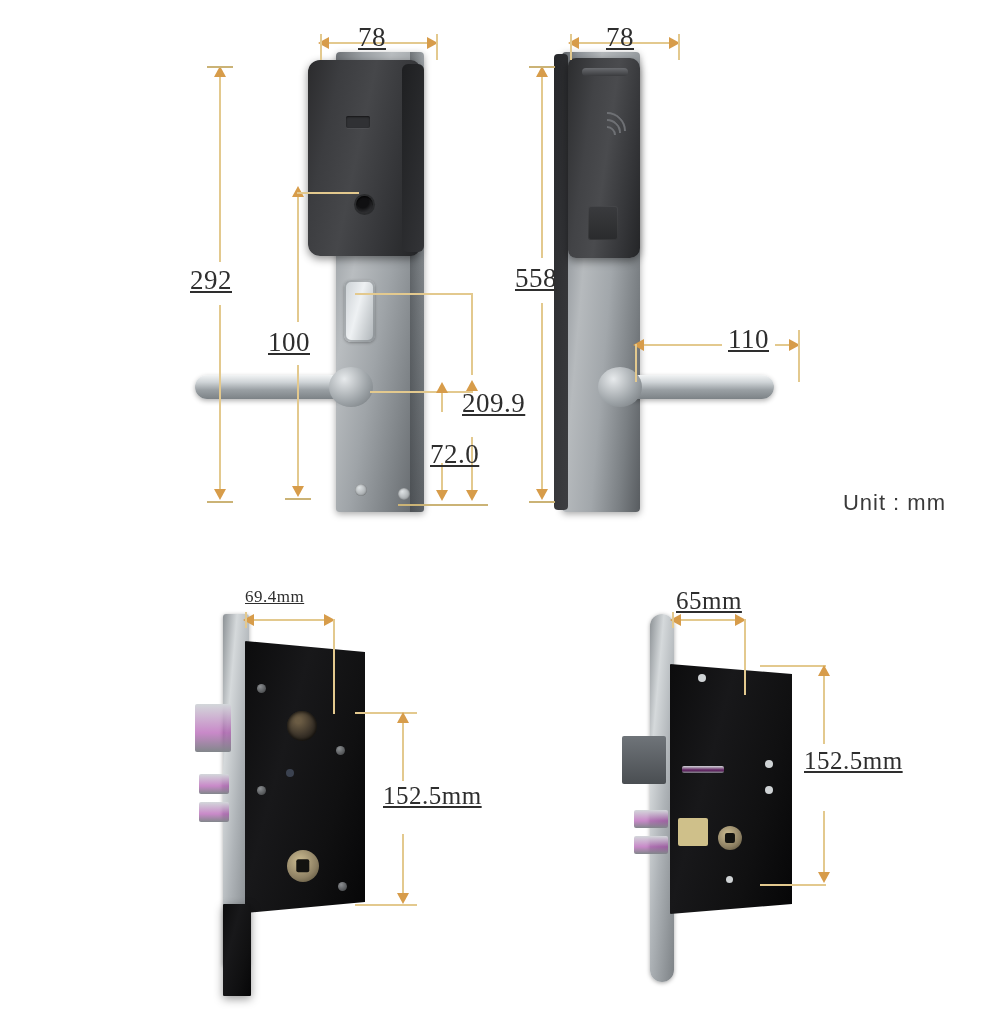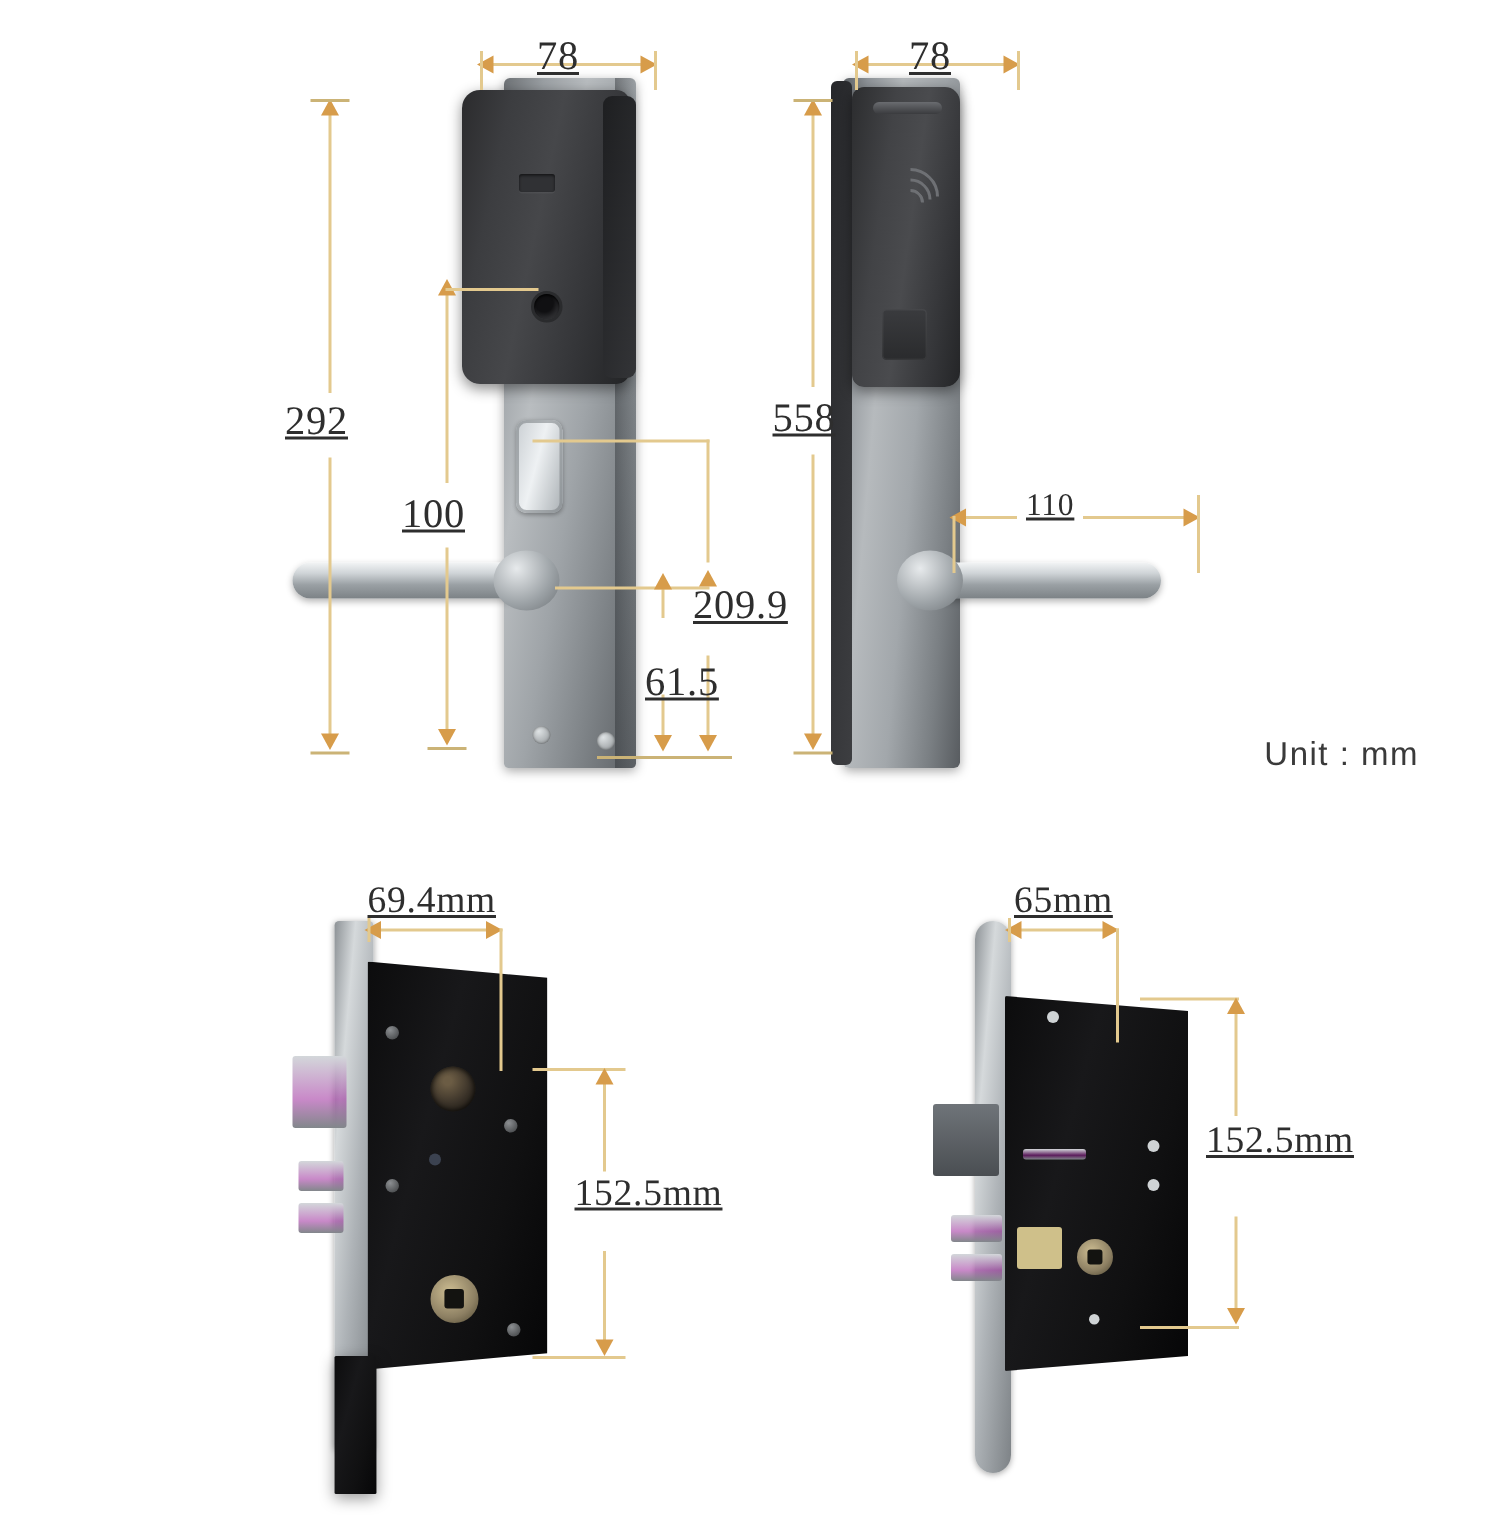--- a/index.html
+++ b/index.html
@@ -171,21 +171,21 @@
     <div class="arr arr-up" style="left:466px;top:380px;"></div>
     <div class="vline" style="left:471px;top:437px;height:58px;"></div>
     <div class="arr arr-dn" style="left:466px;top:490px;"></div>
     <div class="dim-label" style="left:462px;top:388px;font-size:27px;">209.9</div>
 
     <div class="vline" style="left:441px;top:388px;height:24px;"></div>
     <div class="arr arr-up" style="left:436px;top:382px;"></div>
     <div class="vline" style="left:441px;top:463px;height:32px;"></div>
     <div class="arr arr-dn" style="left:436px;top:490px;"></div>
     <div class="hline" style="left:398px;top:504px;width:90px;background:#cbb376;"></div>
-    <div class="dim-label" style="left:430px;top:439px;font-size:27px;">61.5</div>
+    <div class="dim-label" style="left:430px;top:439px;font-size:27px;">72.0</div>
 
     <div class="lockB-wrap">
       <div class="lockB-plate"></div>
       <div class="lockB-edge"></div>
       <div class="lockB-cover">
         <div class="lockB-strip"></div>
         <div class="rfid">
           <i style="left:10px;top:16px;width:14px;height:14px;"></i>
           <i style="left:5px;top:9px;width:24px;height:24px;"></i>
           <i style="left:0px;top:2px;width:34px;height:34px;"></i>
@@ -211,21 +211,21 @@
     <div class="arr arr-dn" style="left:536px;top:489px;"></div>
     <div class="cap" style="left:529px;top:66px;"></div>
     <div class="cap" style="left:529px;top:501px;"></div>
     <div class="dim-label" style="left:515px;top:263px;font-size:27px;">558</div>
 
     <div class="hline" style="left:635px;top:344px;width:165px;"></div>
     <div class="arr arr-lf" style="left:633px;top:339px;"></div>
     <div class="arr arr-rt" style="left:789px;top:339px;"></div>
     <div class="vline" style="left:635px;top:344px;height:38px;"></div>
     <div class="vline" style="left:798px;top:330px;height:52px;"></div>
-    <div class="dim-label" style="left:678px;top:324px;font-size:21px;background:#fff;padding:0 6px;">110</div>
+    <div class="dim-label" style="left:722px;top:324px;font-size:27px;background:#fff;padding:0 6px;">110</div>
 
     <div class="unit">Unit : mm</div>
   </div>
 
 
   <div class="abs" style="left:0;top:579px;width:992px;height:445px;">
 
     <div class="mort" style="left:195px;top:35px;width:330px;height:390px;">
       <div class="mort-rail" style="left:28px;top:0;width:26px;height:352px;"></div>
       <div class="mort-face" style="left:50px;top:27px;width:120px;height:272px;clip-path:polygon(0 0,100% 4%,100% 96%,0 100%);"></div>
@@ -240,21 +240,21 @@
       <div class="scr" style="left:141px;top:132px;width:9px;height:9px;"></div>
       <div class="scr" style="left:143px;top:268px;width:9px;height:9px;"></div>
       <div class="dot" style="left:91px;top:155px;width:8px;height:8px;background:#3b4250;"></div>
     </div>
 
     <div class="hline" style="left:245px;top:40px;width:90px;"></div>
     <div class="arr arr-lf" style="left:243px;top:35px;"></div>
     <div class="arr arr-rt" style="left:324px;top:35px;"></div>
     <div class="vline" style="left:245px;top:33px;height:16px;"></div>
     <div class="vline" style="left:333px;top:40px;height:95px;"></div>
-    <div class="dim-label" style="left:245px;top:8px;font-size:25px;">69.4mm</div>
+    <div class="dim-label" style="left:245px;top:8px;font-size:17px;">69.4mm</div>
 
     <div class="leader" style="left:355px;top:133px;width:62px;"></div>
     <div class="leader" style="left:355px;top:325px;width:62px;"></div>
     <div class="vline" style="left:402px;top:140px;height:62px;"></div>
     <div class="vline" style="left:402px;top:255px;height:62px;"></div>
     <div class="arr arr-up" style="left:397px;top:133px;"></div>
     <div class="arr arr-dn" style="left:397px;top:314px;"></div>
     <div class="dim-label" style="left:383px;top:203px;font-size:25px;">152.5mm</div>
 
     <div class="mort" style="left:638px;top:35px;width:300px;height:390px;">

